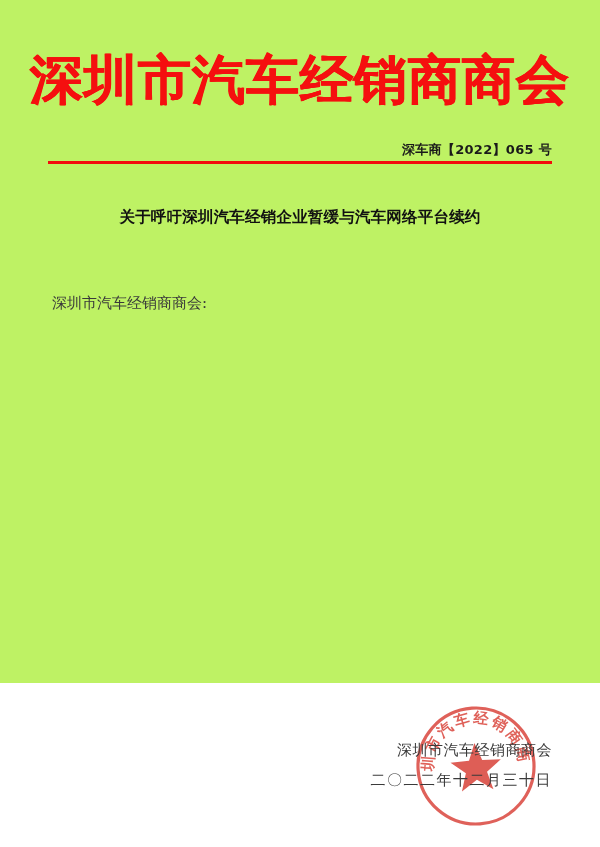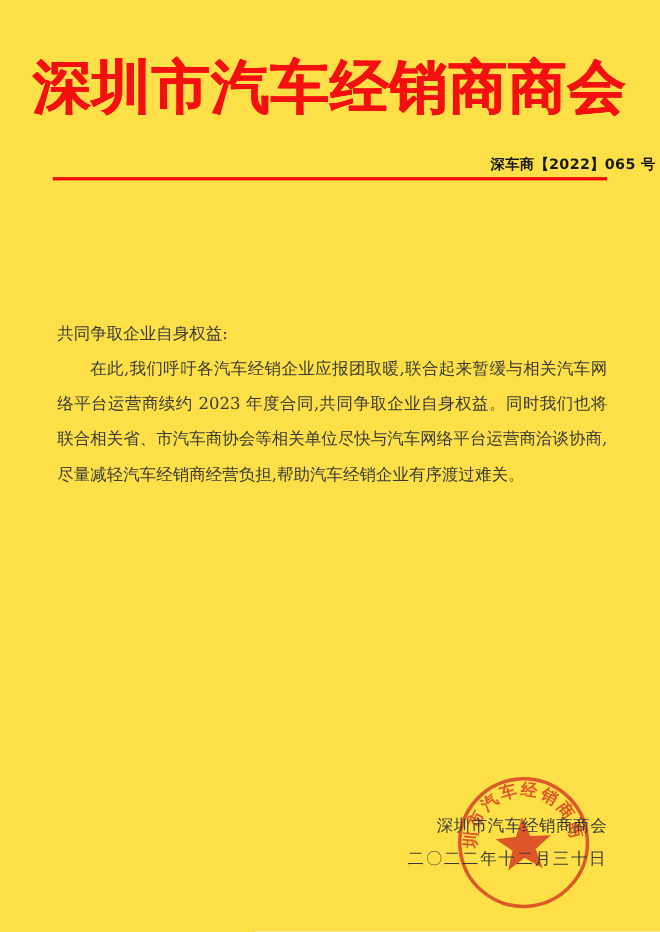--- a/index.html
+++ b/index.html
@@ -11,22 +11,22 @@
     width: 600px;
     height: 847px;
     position: relative;
     font-family: "DejaVu Serif", "Liberation Serif", serif;
     overflow: hidden;
   }
 
   .page {
     position: relative;
     width: 600px;
-    height: 847px;
-    background: #fde047;
+    height: 683px;
+    background: #bef264;
     box-sizing: border-box;
   }
 
   
   .letterhead {
     position: absolute;
     top: 52px;
     left: 0;
     width: 600px;
     text-align: center;
@@ -46,21 +46,20 @@
     position: absolute;
     top: 141px;
     left: 0;
     width: 552px;
     text-align: right;
     font-family: "DejaVu Sans", "Liberation Sans", sans-serif;
     font-weight: bold;
     font-size: 13px;
     color: #1a1a1a;
     letter-spacing: 0.3px;
-    margin-left: 44px;
   }
 
   .header-rule {
     position: absolute;
     top: 161px;
     left: 48px;
     width: 504px;
     height: 3px;
     background: #f20d0d;
   }
@@ -144,25 +143,25 @@
 
   <div class="letterhead">
     <div class="letterhead-title">深圳市汽车经销商商会</div>
   </div>
 
   <div class="doc-number">深车商【2022】065 号</div>
 
   <div class="header-rule"></div>
 
   <div class="doc-title">
+    <span class="doc-title-line">关于呼吁深圳汽车经销企业暂缓与汽车网络平台续约</span>
   </div>
 
   <div class="body-block">
-    <p class="salutation">共同争取企业自身权益:</p>
-    <p class="para">在此,我们呼吁各汽车经销企业应报团取暖,联合起来暂缓与相关汽车网络平台运营商续约 2023 年度合同,共同争取企业自身权益。同时我们也将联合相关省、市汽车商协会等相关单位尽快与汽车网络平台运营商洽谈协商,尽量减轻汽车经销商经营负担,帮助汽车经销企业有序渡过难关。</p>
+    <p class="salutation">深圳市汽车经销商商会:</p>
   </div>
 
   <div class="seal">
     <svg viewBox="0 0 126 126" xmlns="http://www.w3.org/2000/svg">
       <defs>
         <path id="sealArc" d="M 20,63 A 43,43 0 0 1 106,63" fill="none"></path>
       </defs>
       <circle cx="63" cy="63" r="58" fill="none" stroke="#d42a20" stroke-width="3.2" opacity="0.9"></circle>
       <polygon points="63,40 69.6,57.4 88.2,58.1 73.6,69.6 78.8,87.4 63,76.8 47.2,87.4 52.4,69.6 37.8,58.1 56.4,57.4" fill="#d42a20" opacity="0.92"></polygon>
       <text font-family="'DejaVu Sans','Liberation Sans',sans-serif" font-size="15" font-weight="bold" fill="#d42a20" letter-spacing="2.4" opacity="0.9">

